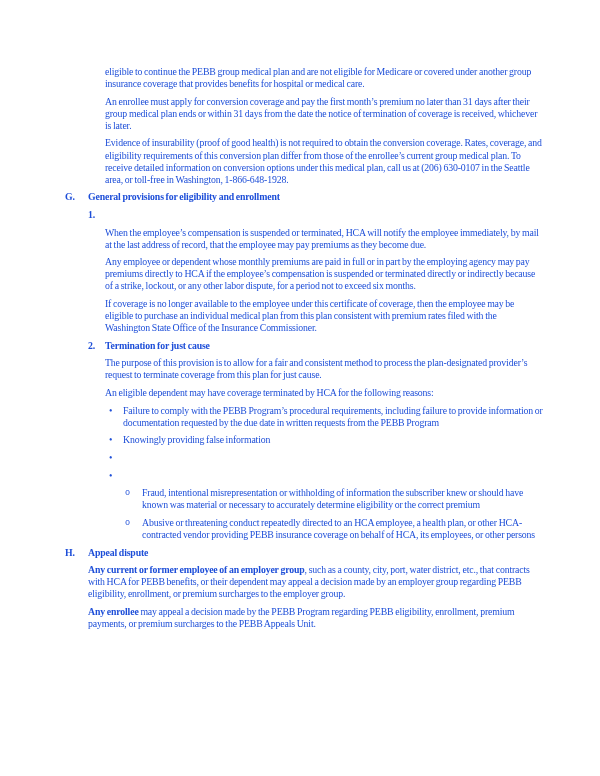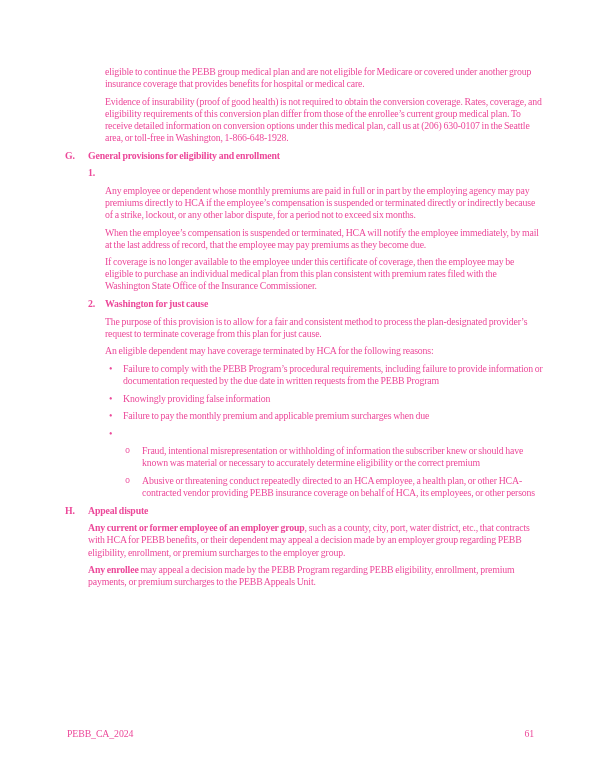--- a/index.html
+++ b/index.html
@@ -2,21 +2,21 @@
 <html><head>
 <meta charset="utf-8">
 <style>
   html, body { margin: 0; padding: 0; background: #ffffff; }
   .page {
     position: relative;
     width: 600px;
     height: 776px;
     background: #ffffff;
     font-family: "Liberation Serif", serif;
-    color: #ec4899;
+    color: #1d4ed8;
     overflow: hidden;
   }
   .content {
     position: absolute;
     left: 65px;
     top: 66px;
     width: 478px;
     font-size: 9.8px;
     line-height: 12.1px;
     letter-spacing: -0.15px;
@@ -64,52 +64,52 @@
     letter-spacing: -0.1px;
   }
 </style>
 </head>
 <body>
 
 <div class="page">
   <div class="content">
 
     <p class="para-l2">eligible to continue the PEBB group medical plan and are not eligible for Medicare or covered under another group insurance coverage that provides benefits for hospital or medical care.</p>
+    <p class="para-l2">An enrollee must apply for conversion coverage and pay the first month’s premium no later than 31 days after their group medical plan ends or within 31 days from the date the notice of termination of coverage is received, whichever is later.</p>
     <p class="para-l2">Evidence of insurability (proof of good health) is not required to obtain the conversion coverage. Rates, coverage, and eligibility requirements of this conversion plan differ from those of the enrollee’s current group medical plan. To receive detailed information on conversion options under this medical plan, call us at (206) 630-0107 in the Seattle area, or toll-free in Washington, 1-866-648-1928.</p>
 
     <div class="blk heading-l1">
       <span class="lbl">G.</span>
       <span>General provisions for eligibility and enrollment</span>
     </div>
 
     <div class="blk heading-l2">
       <span class="lbl">1.</span>
     </div>
+    <p class="para-l2">When the employee’s compensation is suspended or terminated, HCA will notify the employee immediately, by mail at the last address of record, that the employee may pay premiums as they become due.</p>
     <p class="para-l2">Any employee or dependent whose monthly premiums are paid in full or in part by the employing agency may pay premiums directly to HCA if the employee’s compensation is suspended or terminated directly or indirectly because of a strike, lockout, or any other labor dispute, for a period not to exceed six months.</p>
-    <p class="para-l2">When the employee’s compensation is suspended or terminated, HCA will notify the employee immediately, by mail at the last address of record, that the employee may pay premiums as they become due.</p>
     <p class="para-l2">If coverage is no longer available to the employee under this certificate of coverage, then the employee may be eligible to purchase an individual medical plan from this plan consistent with premium rates filed with the Washington State Office of the Insurance Commissioner.</p>
 
     <div class="blk heading-l2">
       <span class="lbl">2.</span>
-      <span>Washington for just cause</span>
+      <span>Termination for just cause</span>
     </div>
     <p class="para-l2">The purpose of this provision is to allow for a fair and consistent method to process the plan-designated provider’s request to terminate coverage from this plan for just cause.</p>
     <p class="para-l2">An eligible dependent may have coverage terminated by HCA for the following reasons:</p>
 
     <div class="blk bullet">
       <span class="marker">•</span>
       <span>Failure to comply with the PEBB Program’s procedural requirements, including failure to provide information or documentation requested by the due date in written requests from the PEBB Program</span>
     </div>
     <div class="blk bullet">
       <span class="marker">•</span>
       <span>Knowingly providing false information</span>
     </div>
     <div class="blk bullet">
       <span class="marker">•</span>
-      <span>Failure to pay the monthly premium and applicable premium surcharges when due</span>
     </div>
     <div class="blk bullet">
       <span class="marker">•</span>
     </div>
 
     <div class="blk subbullet">
       <span class="marker">o</span>
       <span>Fraud, intentional misrepresentation or withholding of information the subscriber knew or should have known was material or necessary to accurately determine eligibility or the correct premium</span>
     </div>
     <div class="blk subbullet">
@@ -121,17 +121,13 @@
     <div class="blk heading-l1">
       <span class="lbl">H.</span>
       <span>Appeal dispute</span>
     </div>
 
     <p class="para-h"><b>Any current or former employee of an employer group</b><span>, such as a county, city, port, water district, etc., that contracts with HCA for PEBB benefits, or their dependent may appeal a decision made by an employer group regarding PEBB eligibility, enrollment, or premium surcharges to the employer group.</span></p>
     <p class="para-h"><b>Any enrollee</b><span> may appeal a decision made by the PEBB Program regarding PEBB eligibility, enrollment, premium payments, or premium surcharges to the PEBB Appeals Unit.</span></p>
 
   </div>
 
-  <div class="footer">
-    <span>PEBB_CA_2024</span>
-    <span>61</span>
-  </div>
 </div>
 
 </body></html>

